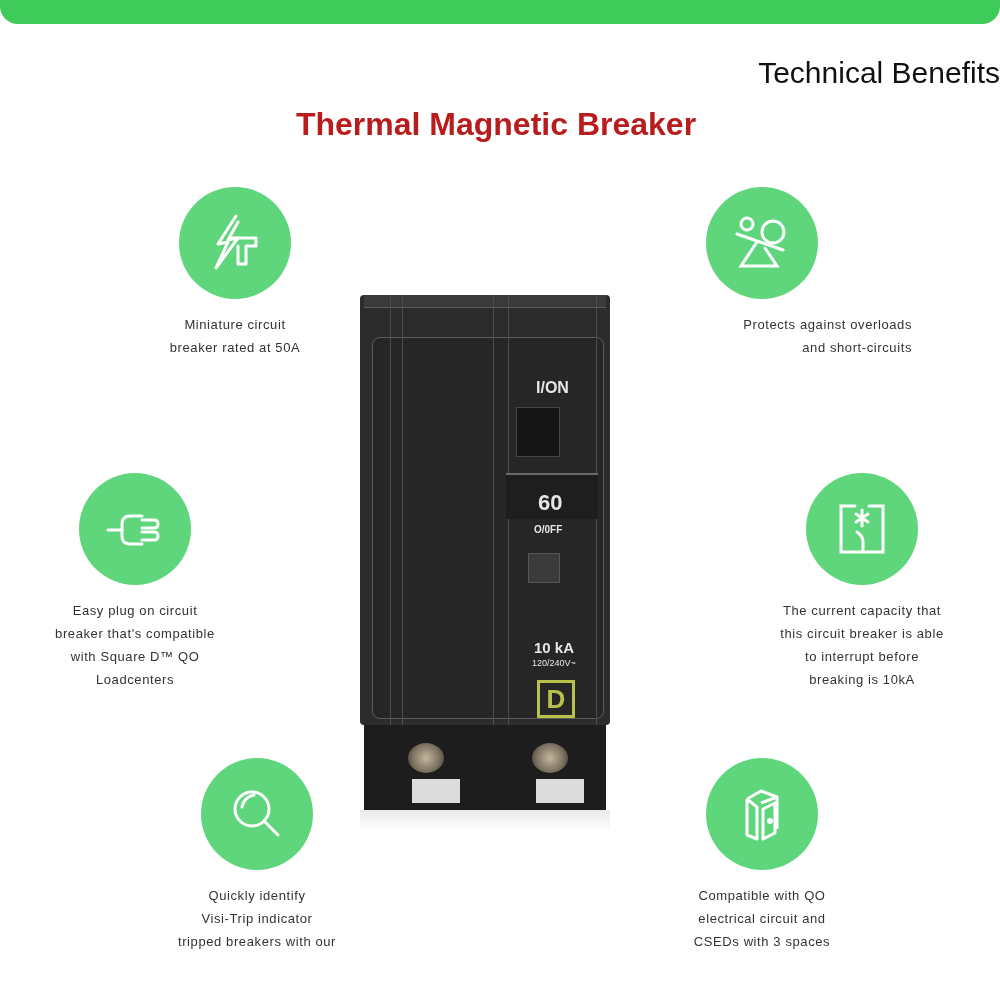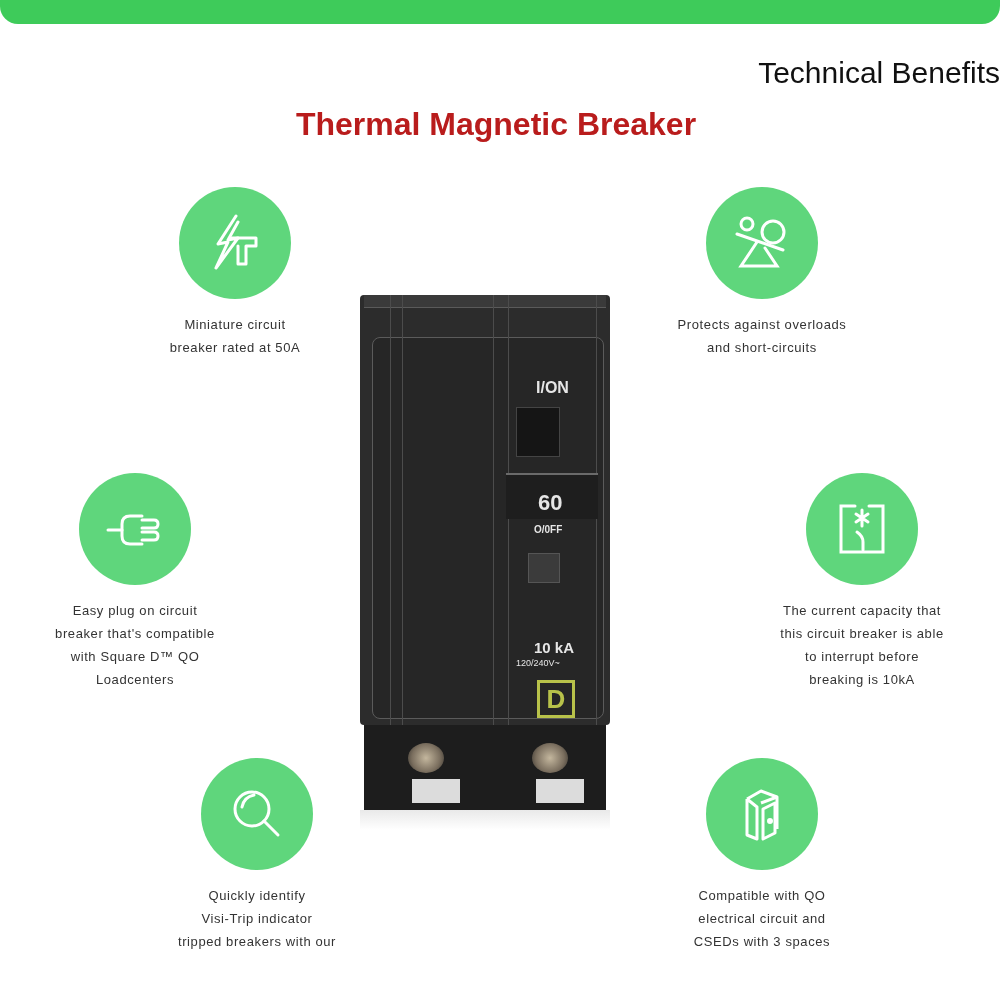--- a/index.html
+++ b/index.html
@@ -41,21 +41,21 @@
       <path d="M36 8 L18 36 L28 34 L16 60 L38 30 L28 32 L38 14"></path>
       <path d="M30 30 H56 V38 H46 V56 H38 V38"></path>
     </svg>
   </div>
   <div class="desc">
     <span>Miniature circuit</span>
     <span>breaker rated at 50A</span>
   </div>
 </div>
 
-<div class="feature" style="left:612px; top:187px;">
+<div class="feature" style="left:612px; top:187px;text-align:right;">
   <div class="circle">
     <svg viewBox="0 0 70 70" fill="none" stroke="#fff" stroke-width="3" stroke-linecap="round">
       <circle cx="20" cy="16" r="6"></circle>
       <circle cx="46" cy="24" r="11"></circle>
       <path d="M10 26 L56 42"></path>
       <path d="M30 34 L14 58 H50 L38 40"></path>
     </svg>
   </div>
   <div class="desc">
     <span>Protects against overloads</span>
@@ -137,21 +137,21 @@
   <div class="b-seam" style="left:133px;"></div>
   <div class="b-seam" style="left:148px;"></div>
   <div class="b-seam" style="left:236px;"></div>
   <div class="b-label" style="left:176px; top:84px; font-size:16px;">I/ON</div>
   <div class="b-handle"></div>
   <div class="b-rating"></div>
   <div class="b-label" style="left:178px; top:195px; font-size:22px;">60</div>
   <div class="b-label" style="left:174px; top:229px; font-size:10px;">O/0FF</div>
   <div class="b-trip"></div>
   <div class="b-label" style="left:174px; top:344px; font-size:15px;">10 kA</div>
-  <div class="b-label" style="left:156px; top:363px; font-size:9px; font-weight:400;">120/240V~</div>
+  <div class="b-label" style="left:172px; top:363px; font-size:9px; font-weight:400;">120/240V~</div>
   <div class="b-logo">D</div>
   <div class="b-bottom"></div>
   <div class="b-screw" style="left:48px;"></div>
   <div class="b-screw" style="left:172px;"></div>
   <div class="b-slot" style="left:52px;"></div>
   <div class="b-slot" style="left:176px;"></div>
   <div class="b-reflect"></div>
 </div>
 
 </body></html>

